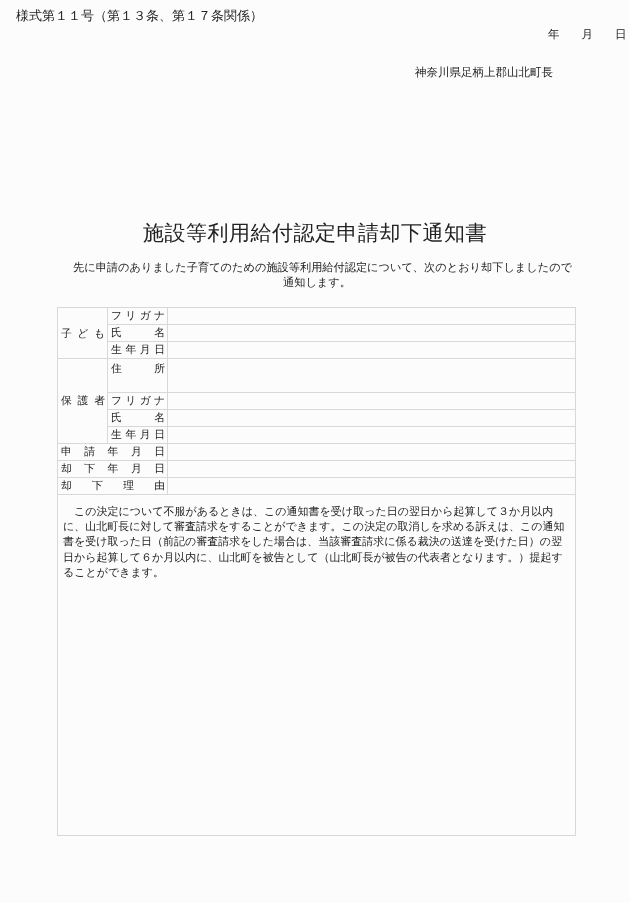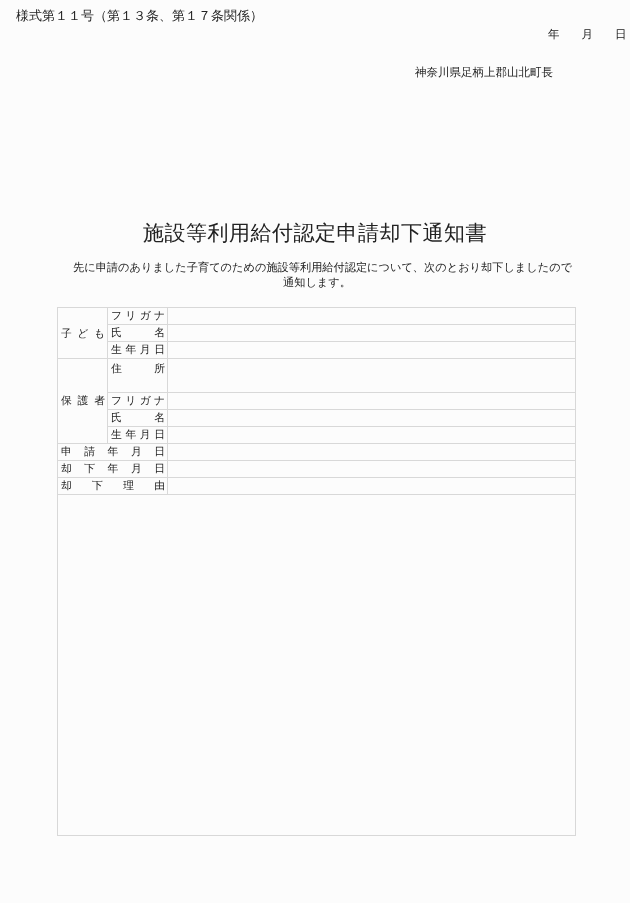--- a/index.html
+++ b/index.html
@@ -111,13 +111,14 @@
       <span>月</span>
       <span>日</span>
   </div>
   <div class="lbl" style="left:3px;top:170px;width:104px;height:16px">
     <span>却</span>
       <span>下</span>
       <span>理</span>
       <span>由</span>
   </div>
 
+  <div class="note">この決定について不服があるときは、この通知書を受け取った日の翌日から起算して３か月以内に、山北町長に対して審査請求をすることができます。この決定の取消しを求める訴えは、この通知書を受け取った日（前記の審査請求をした場合は、当該審査請求に係る裁決の送達を受けた日）の翌日から起算して６か月以内に、山北町を被告として（山北町長が被告の代表者となります。）提起することができます。</div>
 </div>
 
 </body></html>

